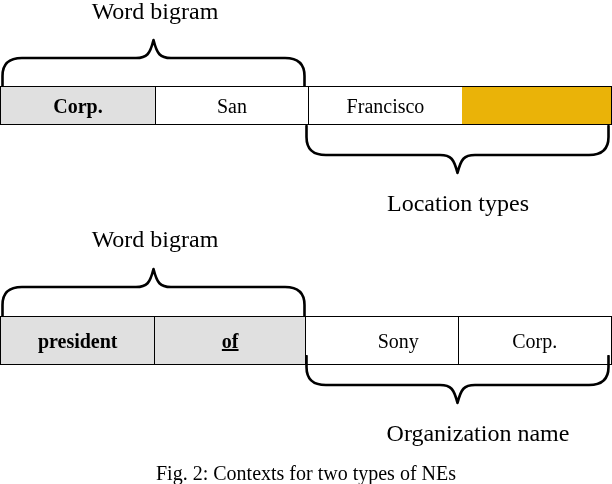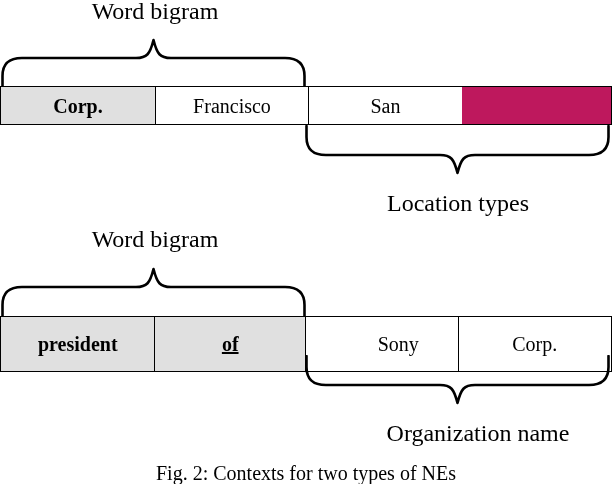--- a/index.html
+++ b/index.html
@@ -36,21 +36,21 @@
     text-align: center;
     color: #000;
   }
 
   
   .strip {
     position: absolute;
     display: flex;
     border: 1.6px solid #000;
     box-sizing: border-box;
-    background: #be185d;
+    background: #eab308;
   }
   .cell {
     box-sizing: border-box;
     display: flex;
     align-items: center;
     justify-content: center;
     border-right: 1.6px solid #000;
     font-size: 20px;
     line-height: 1;
     background: #ffffff;
@@ -89,22 +89,22 @@
 
     <div class="brace" style="left:0px; top:30px;">
       <svg width="308" height="58" viewBox="0 0 308 58" aria-hidden="true">
         <path d="M2.5,57 L2.5,46 C2.5,33 10,28 22,28 L136,28 C147,28 150,24 153.5,10
                  C157,24 160,28 171,28 L285,28 C297,28 304.5,33 304.5,46 L304.5,57" fill="none" stroke="#000" stroke-width="2.6" stroke-linecap="round" stroke-linejoin="round"></path>
       </svg>
     </div>
 
     <div class="strip" style="left:0px; top:86px; width:612px; height:39px;">
       <div class="cell shaded" style="width:155px;">Corp.</div>
+      <div class="cell" style="width:153px;">San</div>
       <div class="cell" style="width:153px;">Francisco</div>
-      <div class="cell" style="width:153px;">San</div>
     </div>
 
     <div class="brace" style="left:304px; top:125px;">
       <svg width="308" height="58" viewBox="0 0 308 58" aria-hidden="true">
         <path d="M2.5,1 L2.5,12 C2.5,25 10,30 22,30 L136,30 C147,30 150,34 153.5,48
                  C157,34 160,30 171,30 L285,30 C297,30 304.5,25 304.5,12 L304.5,1" fill="none" stroke="#000" stroke-width="2.6" stroke-linecap="round" stroke-linejoin="round"></path>
       </svg>
     </div>
 
     <div class="cap-label" style="left:358px; top:192px; width:200px;">Location types</div>
@@ -114,21 +114,21 @@
 
     <div class="cap-label" style="left:55px; top:228px; width:200px;">Word bigram</div>
 
     <div class="brace" style="left:0px; top:259px;">
       <svg width="308" height="58" viewBox="0 0 308 58" aria-hidden="true">
         <path d="M2.5,57 L2.5,46 C2.5,33 10,28 22,28 L136,28 C147,28 150,24 153.5,10
                  C157,24 160,28 171,28 L285,28 C297,28 304.5,33 304.5,46 L304.5,57" fill="none" stroke="#000" stroke-width="2.6" stroke-linecap="round" stroke-linejoin="round"></path>
       </svg>
     </div>
 
-    <div class="strip" style="left:0px; top:316px; width:612px; height:56px;">
+    <div class="strip" style="left:0px; top:316px; width:612px; height:49px;justify-content:flex-end;">
       <div class="cell shaded" style="width:155px;">president</div>
       <div class="cell shaded" style="width:151px;text-decoration:underline;">of</div>
       <div class="cell" style="width:153px;padding-left:33px;">Sony</div>
       <div class="cell" style="width:153px;">Corp.</div>
     </div>
 
     <div class="brace" style="left:304px; top:355px;">
       <svg width="308" height="58" viewBox="0 0 308 58" aria-hidden="true">
         <path d="M2.5,1 L2.5,12 C2.5,25 10,30 22,30 L136,30 C147,30 150,34 153.5,48
                  C157,34 160,30 171,30 L285,30 C297,30 304.5,25 304.5,12 L304.5,1" fill="none" stroke="#000" stroke-width="2.6" stroke-linecap="round" stroke-linejoin="round"></path>

